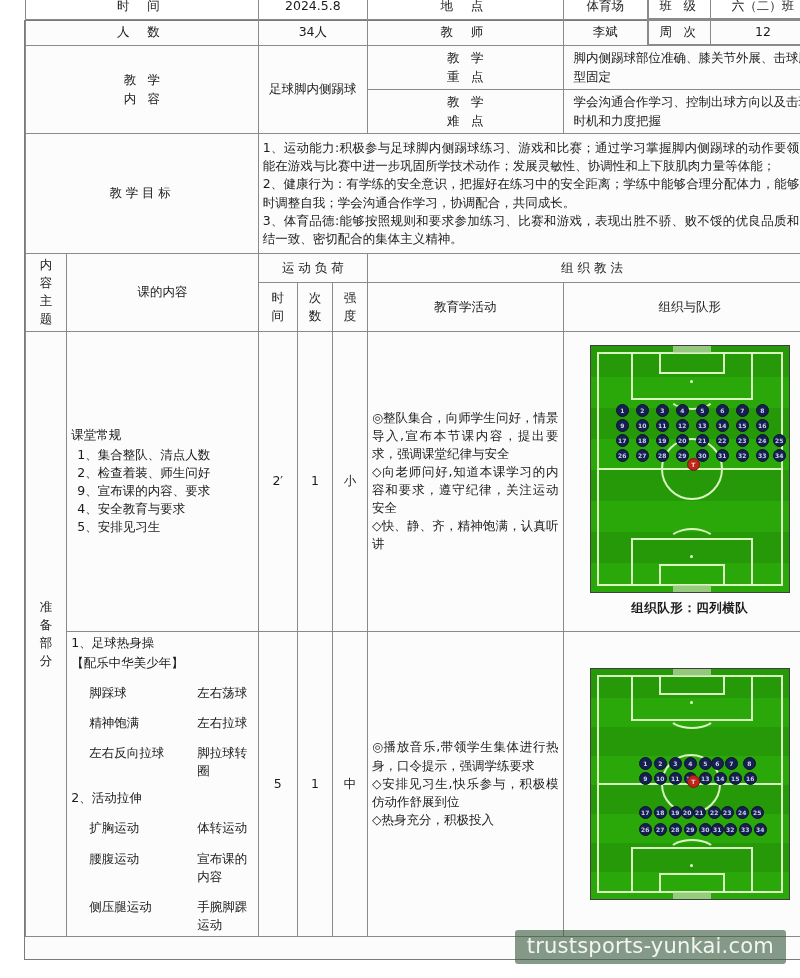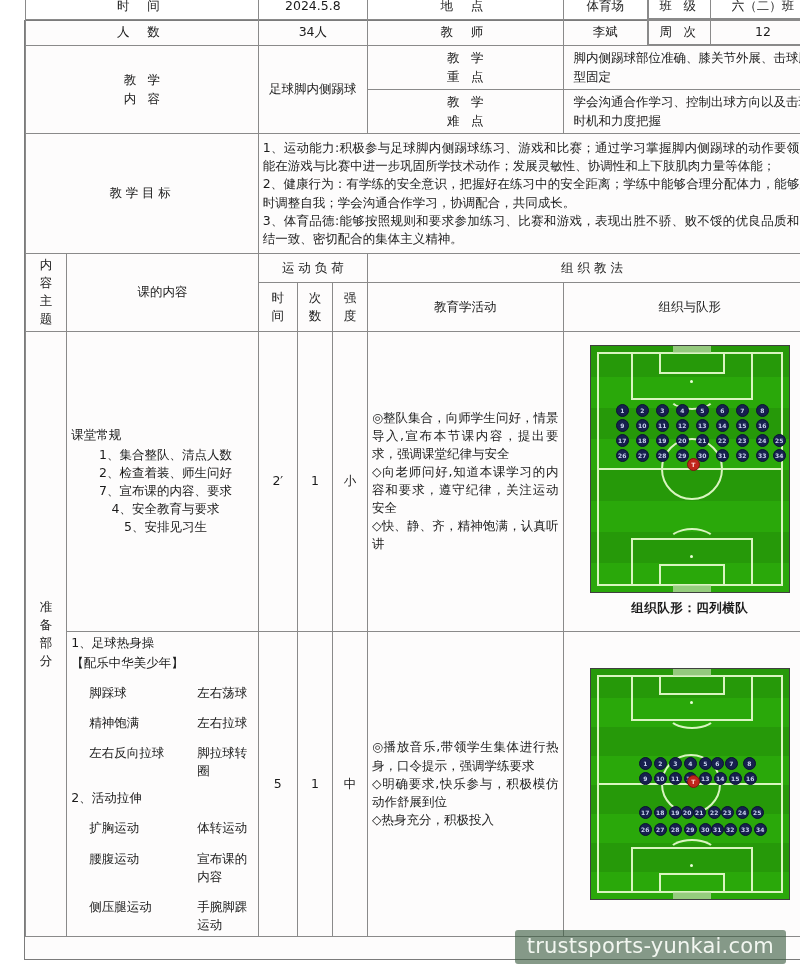--- a/index.html
+++ b/index.html
@@ -56,21 +56,21 @@
   .obj p { margin: 0; }
 
   
   .content-cell {
     vertical-align: middle;
     padding: 8px 6px 8px 14px;
     font-size: 12.5px;
     line-height: 1.72;
   }
   .content-cell .hd { font-weight: normal; margin-bottom: 2px; }
-  .content-cell ol { margin: 0; padding: 0; list-style: none; text-align: center; }
+  .content-cell ol { margin: 0; padding: 0; list-style: none; }
   .content-cell ol li { padding-left: 6px; }
   .pairs { margin-top: 2px; }
   .pairs .row { display: flex; padding-left: 18px; margin-top: 12px; }
   .pairs .row span:first-child { width: 108px; flex: none; }
   .gap { height: 9px; }
 
   
   .ped {
     vertical-align: middle;
     font-size: 12.2px;
@@ -285,21 +285,21 @@
         <span>准</span>
             <span>备</span>
             <span>部</span>
             <span>分</span>
       </td>
       <td class="content-cell" style="height:300px">
         <div class="hd">课堂常规</div>
         <ol>
           <li>1、集合整队、清点人数</li>
           <li>2、检查着装、师生问好</li>
-          <li>7、宣布课的内容、要求</li>
+          <li>9、宣布课的内容、要求</li>
           <li>4、安全教育与要求</li>
           <li>5、安排见习生</li>
         </ol>
       </td>
       <td class="ctr">2′</td>
       <td class="ctr">1</td>
       <td class="ctr">小</td>
       <td class="ped">
         <p>◎整队集合，向师学生问好，情景导入,宣布本节课内容，提出要求，强调课堂纪律与安全</p>
         <p>◇向老师问好,知道本课学习的内容和要求，遵守纪律，关注运动安全</p>
@@ -407,21 +407,21 @@
                 <span>侧压腿运动</span>
                 <span>手腕脚踝运动</span>
               </div>
         </div>
       </td>
       <td class="ctr">5</td>
       <td class="ctr">1</td>
       <td class="ctr">中</td>
       <td class="ped">
         <p>◎播放音乐,带领学生集体进行热身，口令提示，强调学练要求</p>
-        <p>◇明确要求,快乐参与，积极模仿动作舒展到位</p>
+        <p>◇安排见习生,快乐参与，积极模仿动作舒展到位</p>
         <p>◇热身充分，积极投入</p>
       </td>
       <td class="diag-cell" colspan="2">
         <div class="pitch short">
           <div class="stripes">
             <i style="top:0;height:29px"></i>
             <i style="top:58px;height:29px"></i>
             <i style="top:116px;height:29px"></i>
             <i style="top:174px;height:29px"></i>
           </div>

